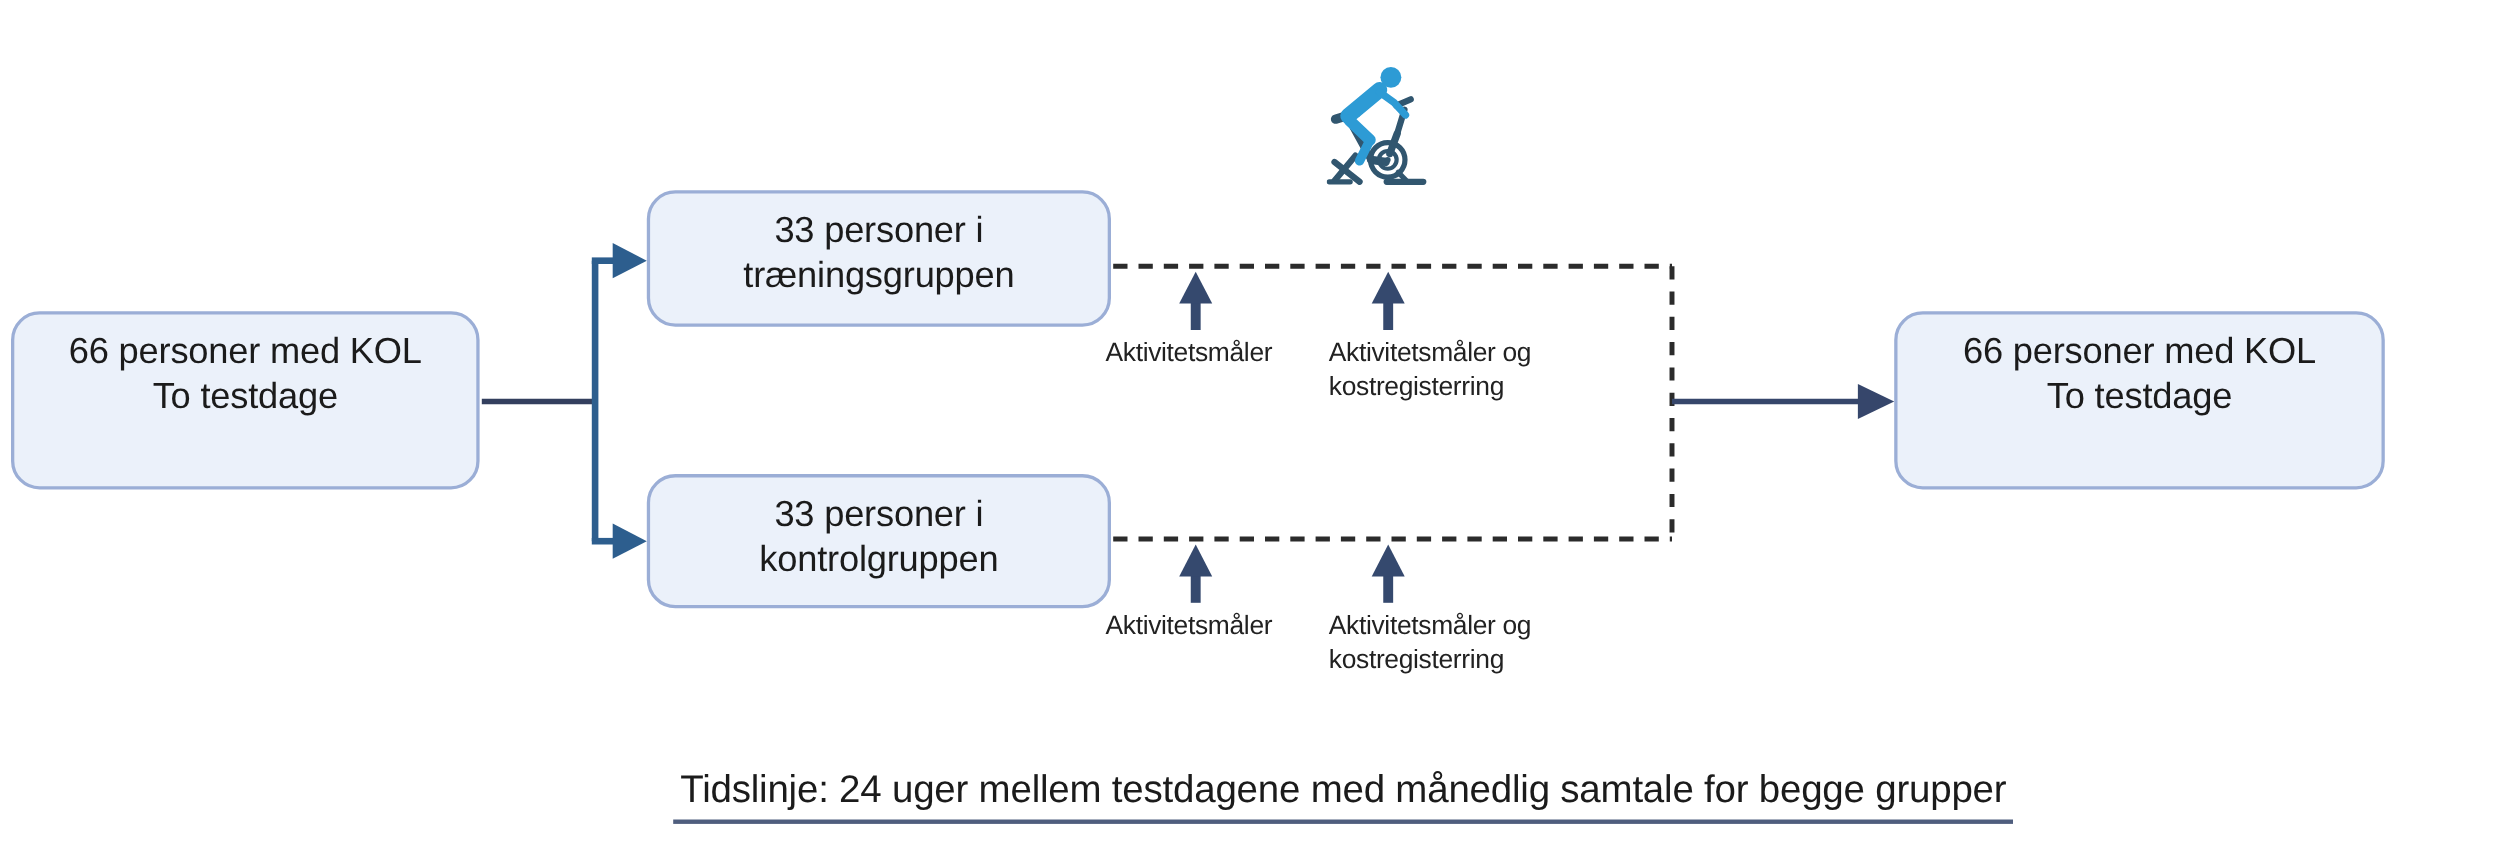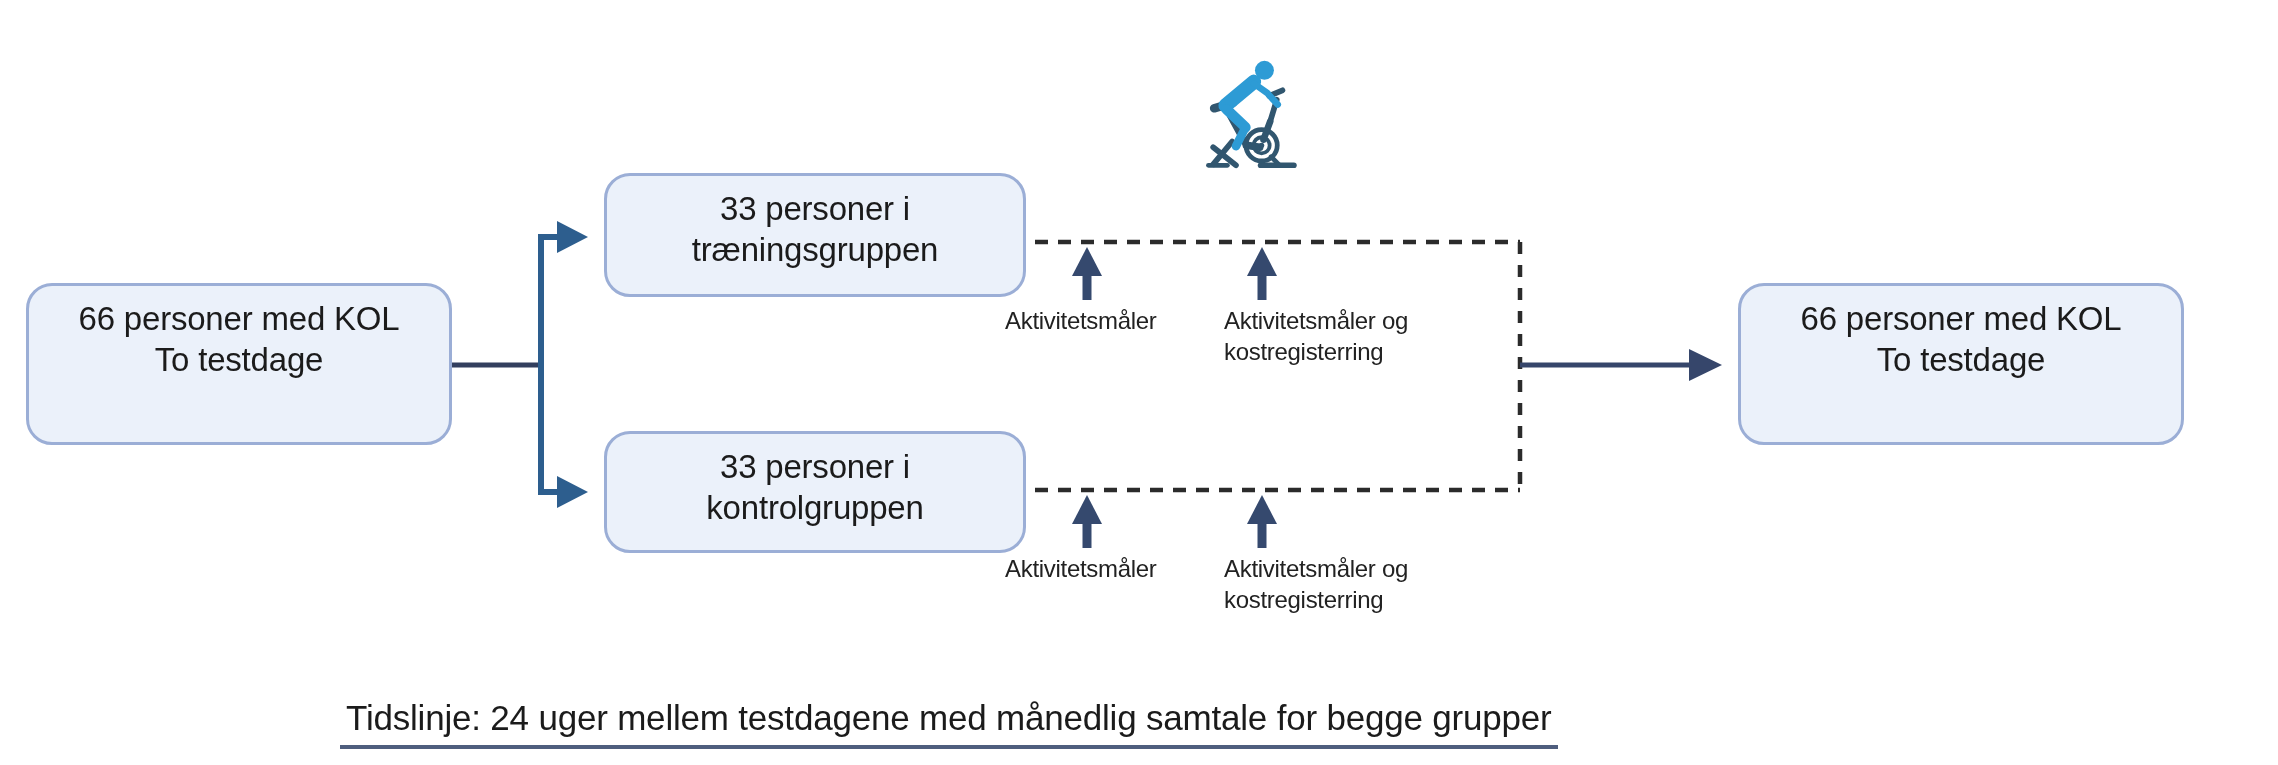--- a/index.html
+++ b/index.html
@@ -6,21 +6,21 @@
   #canvas {
     position: relative;
     width: 2278px;
     height: 765px;
     background: #ffffff;
     font-family: "Liberation Sans", "DejaVu Sans", sans-serif;
     color: #1b1b1b;
     overflow: hidden;
   }
   .abs { position: absolute; }
-  .preline { white-space: pre-line; margin-left: 16px; }
+  .preline { white-space: pre-line; }
 
   .flow-box {
     position: absolute;
     background: #ebf1fa;
     border: 3px solid #9baed6;
     border-radius: 26px;
     box-sizing: border-box;
     text-align: center;
     font-size: 33px;
     line-height: 41px;
@@ -41,21 +41,21 @@
     position: absolute;
     left: 1012px; top: 193px; width: 540px;
     font-size: 29px;
     text-align: center;
     letter-spacing: -0.3px;
     color: #1e1e1e;
   }
   #timeline-note {
     position: absolute;
     left: 340px; top: 698px; width: 1490px;
-    text-align: left;
+    text-align: right;
     font-size: 35px;
     letter-spacing: -0.2px;
   }
   #timeline-note span {
     display: inline-block;
     border-bottom: 4px solid #4f5e7e;
     padding: 0 6px 7px 6px;
   }
 </style>
 </head>

